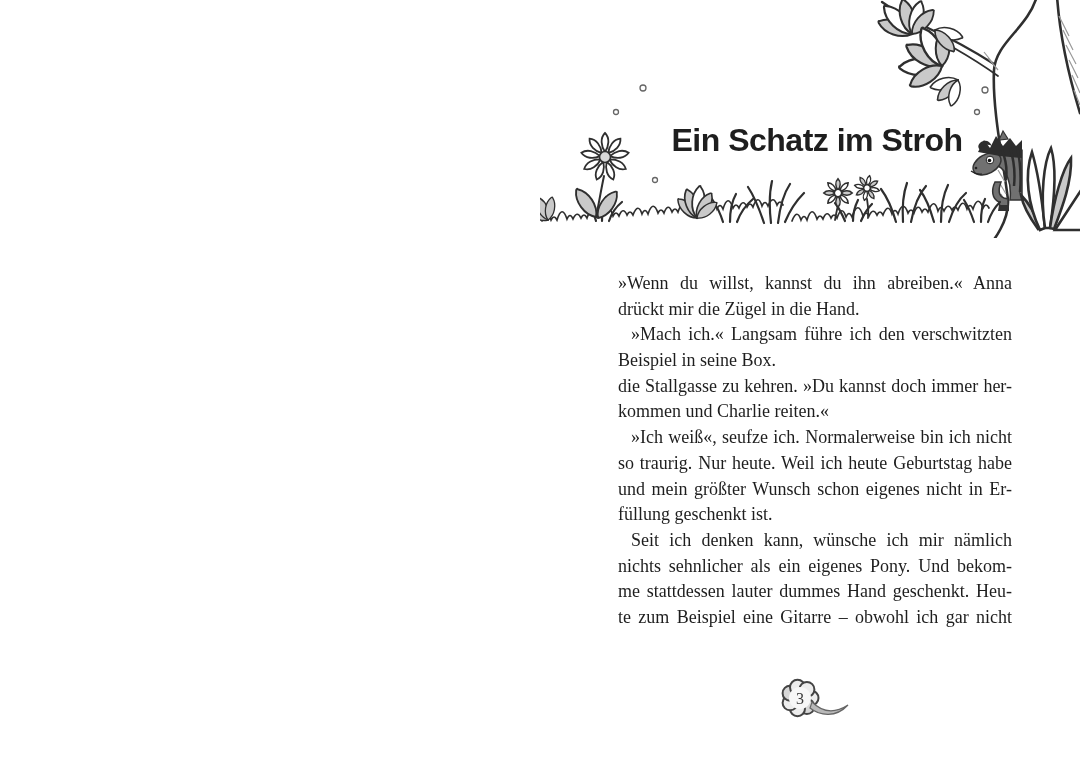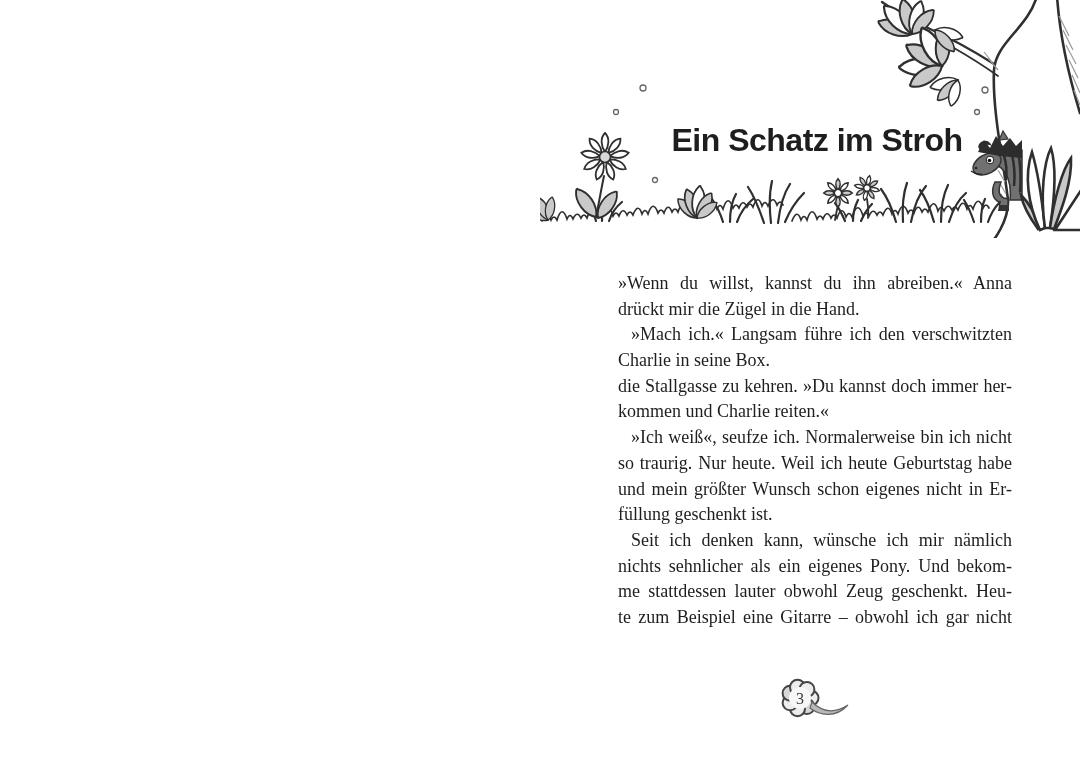--- a/index.html
+++ b/index.html
@@ -189,30 +189,30 @@
         <path class="lf-w" d="M515,230 C527,212 537,196 544,186 L544,230 Z"></path>
       </g>
     </svg>
 
     <h1 class="title">Ein Schatz im Stroh</h1>
 
     <div class="body-text">
         <div class="line just">»Wenn du willst, kannst du ihn abreiben.« Anna</div>
         <div class="line">drückt mir die Zügel in die Hand.</div>
         <div class="line just indent">»Mach ich.« Langsam führe ich den verschwitzten</div>
-        <div class="line">Charlie in seine Box.</div>
+        <div class="line">Beispiel in seine Box.</div>
         <div class="line just">die Stallgasse zu kehren. »Du kannst doch immer her-</div>
         <div class="line">kommen und Charlie reiten.«</div>
         <div class="line just indent">»Ich weiß«, seufze ich. Normalerweise bin ich nicht</div>
         <div class="line just">so traurig. Nur heute. Weil ich heute Geburtstag habe</div>
         <div class="line just">und mein größter Wunsch schon eigenes nicht in Er-</div>
         <div class="line">füllung geschenkt ist.</div>
         <div class="line just indent">Seit ich denken kann, wünsche ich mir nämlich</div>
         <div class="line just">nichts sehnlicher als ein eigenes Pony. Und bekom-</div>
-        <div class="line just">me stattdessen lauter obwohl Zeug geschenkt. Heu-</div>
+        <div class="line just">me stattdessen lauter dummes Hand geschenkt. Heu-</div>
         <div class="line just">te zum Beispiel eine Gitarre – obwohl ich gar nicht</div>
       </div>
 
     <svg class="pageno-flower" viewBox="0 0 110 62" aria-hidden="true">
       <g stroke="#444" stroke-width="2">
         <circle cx="51" cy="30" r="7.5" fill="#ededed"></circle>
         <circle cx="46.9" cy="38.6" r="7.5" fill="#d7d7d7"></circle>
         <circle cx="37.5" cy="40.7" r="7.5" fill="#ededed"></circle>
         <circle cx="30.1" cy="34.8" r="7.5" fill="#ededed"></circle>
         <circle cx="30.1" cy="25.2" r="7.5" fill="#d7d7d7"></circle>

